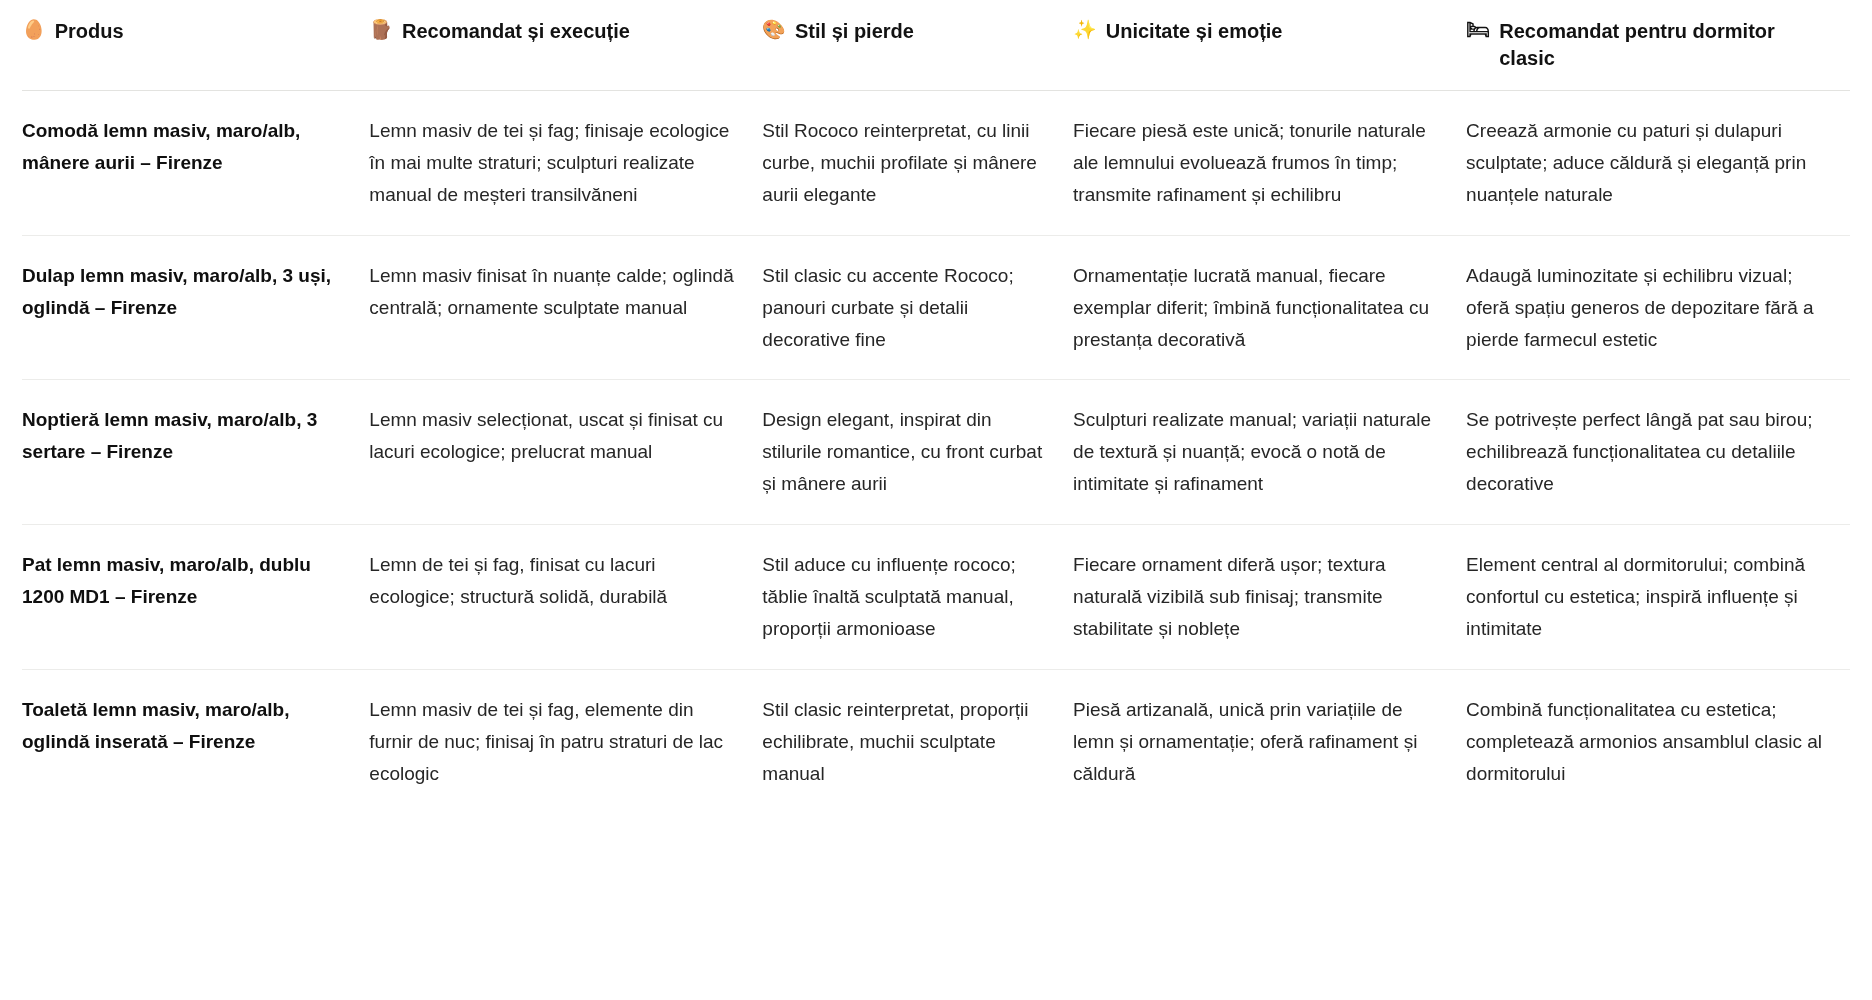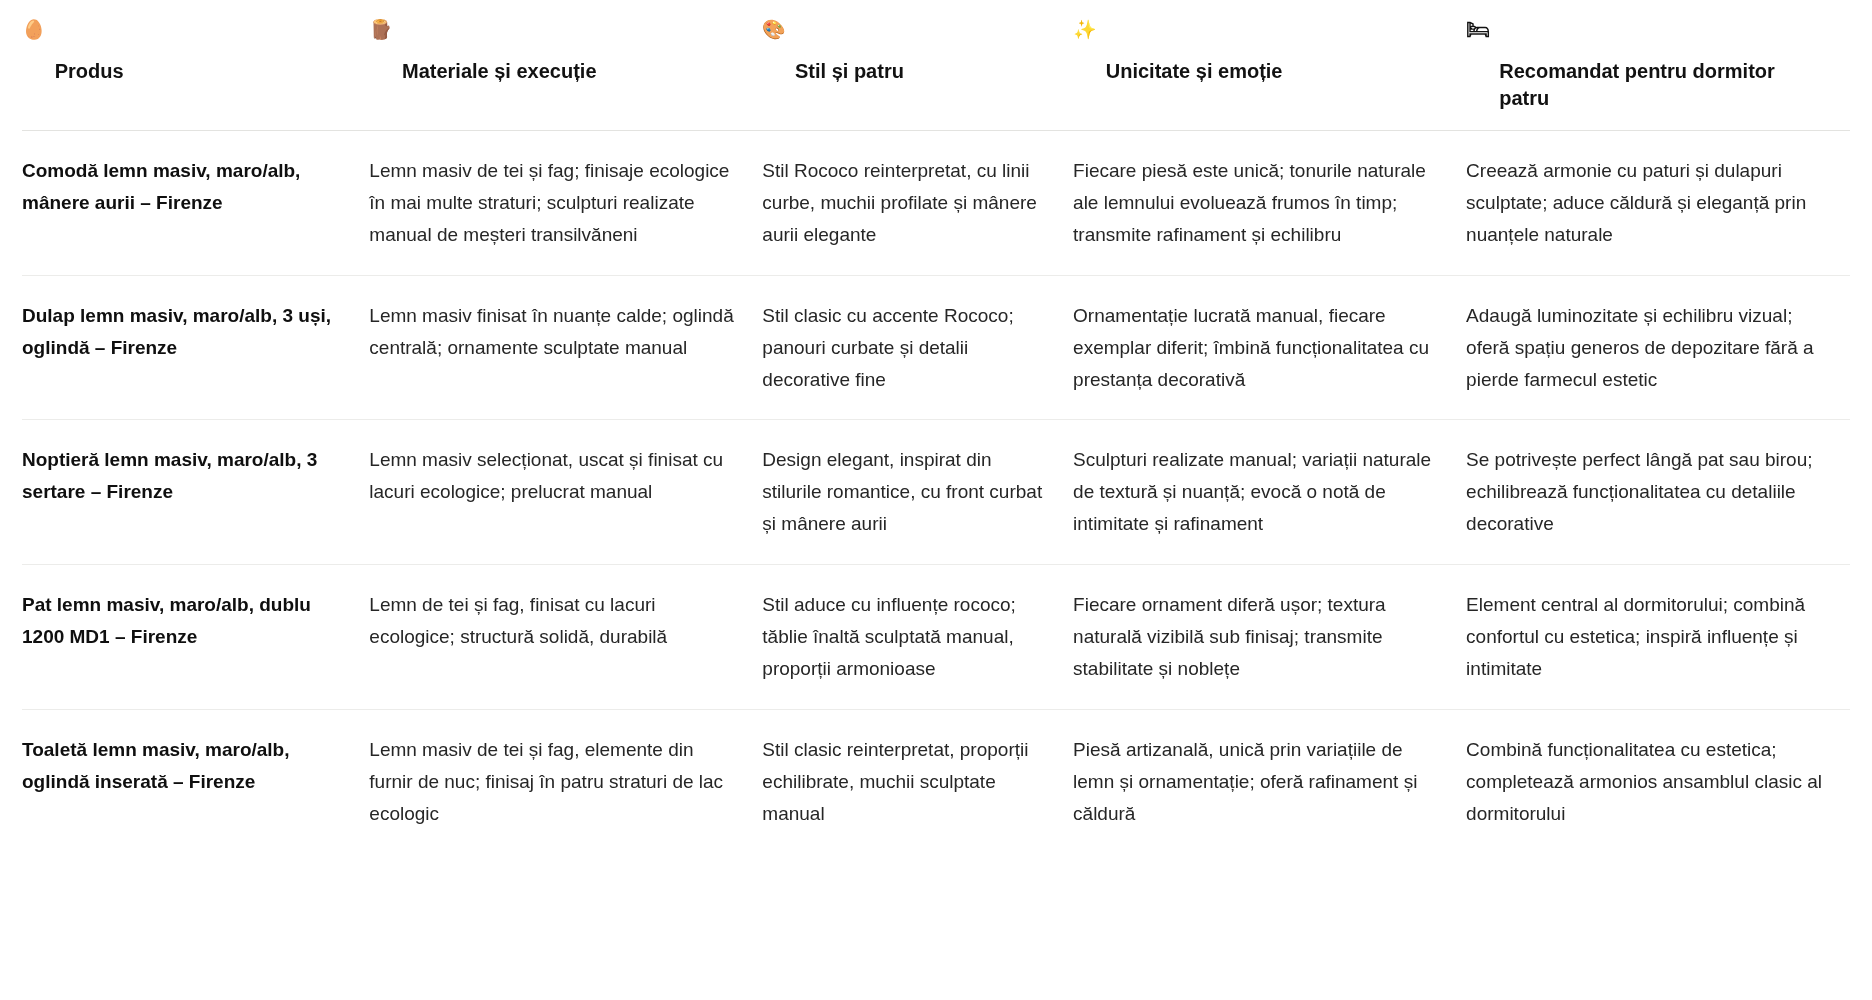--- a/index.html
+++ b/index.html
@@ -45,21 +45,20 @@
     gap: 9px;
   }
   .th-icon {
     font-size: 19px;
     line-height: 1.3;
     flex: 0 0 auto;
     display: inline-block;
   }
   .th-label {
     display: inline-block;
-    margin-top: 40px;
   }
   tbody td {
     vertical-align: top;
     font-size: 19px;
     line-height: 1.68;
     color: #262626;
     padding: 24px 28px 24px 0;
     border-bottom: 1px solid #ececea;
     margin-left: 28px;
   }
@@ -87,39 +86,39 @@
       <tr>
         <th>
           <span class="th-inner">
             <span class="th-icon">🥚</span>
             <span class="th-label">Produs</span>
           </span>
         </th>
         <th>
           <span class="th-inner">
             <span class="th-icon">🪵</span>
-            <span class="th-label">Materiale și execuție</span>
+            <span class="th-label">Recomandat și execuție</span>
           </span>
         </th>
         <th>
           <span class="th-inner">
             <span class="th-icon">🎨</span>
-            <span class="th-label">Stil și patru</span>
+            <span class="th-label">Stil și pierde</span>
           </span>
         </th>
         <th>
           <span class="th-inner">
             <span class="th-icon">✨</span>
             <span class="th-label">Unicitate și emoție</span>
           </span>
         </th>
         <th>
           <span class="th-inner">
             <span class="th-icon">🛏</span>
-            <span class="th-label">Recomandat pentru dormitor patru</span>
+            <span class="th-label">Recomandat pentru dormitor clasic</span>
           </span>
         </th>
       </tr>
     </thead>
     <tbody>
       <tr>
         <td class="col-product">Comodă lemn masiv, maro/alb, mânere aurii – Firenze</td>
         <td>Lemn masiv de tei și fag; finisaje ecologice în mai multe straturi; sculpturi realizate manual de meșteri transilvăneni</td>
         <td>Stil Rococo reinterpretat, cu linii curbe, muchii profilate și mânere aurii elegante</td>
         <td>Fiecare piesă este unică; tonurile naturale ale lemnului evoluează frumos în timp; transmite rafinament și echilibru</td>

